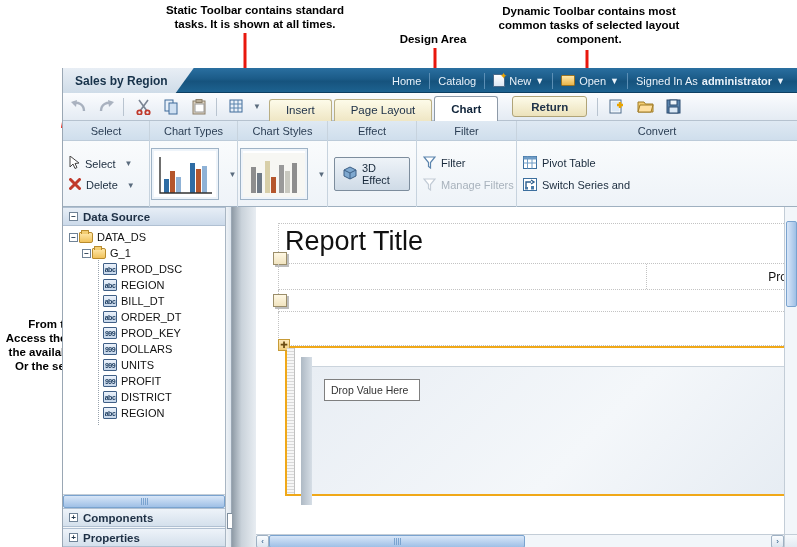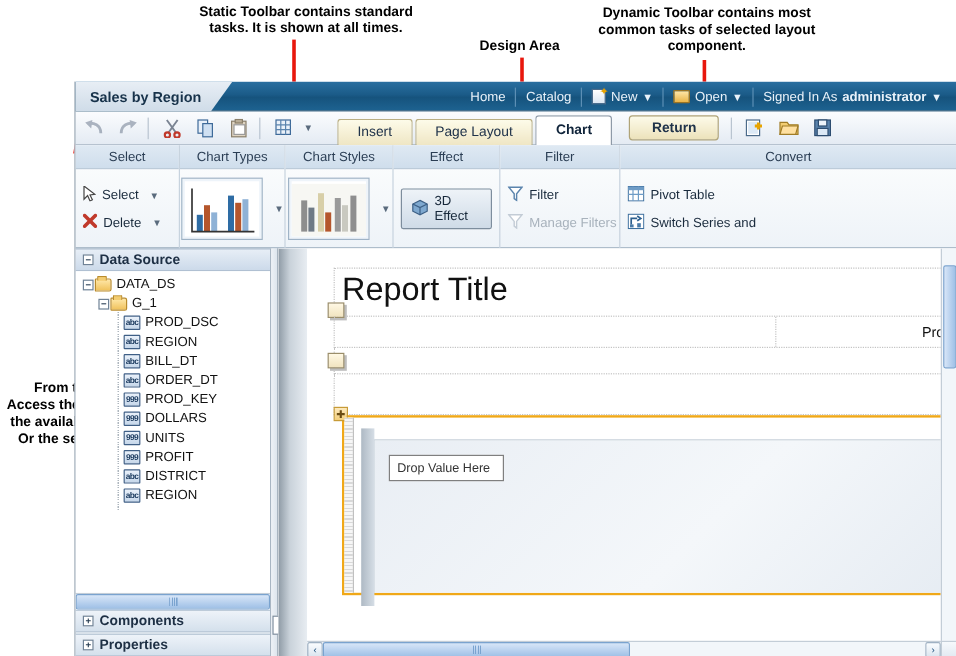--- a/index.html
+++ b/index.html
@@ -66,21 +66,21 @@
     height:28px;
     background:linear-gradient(180deg,#fbfcfe 0%, #e4ebf3 100%);
     border-bottom:1px solid #b6c2cf;
     display:flex; align-items:center;
   }
   .tool { width:26px; height:24px; display:flex; align-items:center; justify-content:center; margin-left:2px; }
   .tool.dis { opacity:.45; }
   .vsep { width:1px; height:18px; background:#b9c4d0; margin:0 4px; }
 
   
-  .rtabs { display:flex; align-items:flex-end; height:28px; margin-left:20px; }
+  .rtabs { display:flex; align-items:flex-end; height:28px; margin-left:8px; }
   .rtab {
     height:22px; padding:0 16px;
     display:flex; align-items:center; justify-content:center;
     font-size:11.5px; color:#20334a;
     background:linear-gradient(180deg,#fdfbe9 0%, #efe6c4 100%);
     border:1px solid #b9ae83; border-bottom:none;
     border-radius:3px 3px 0 0;
     margin-right:2px;
   }
   .rtab.active {

